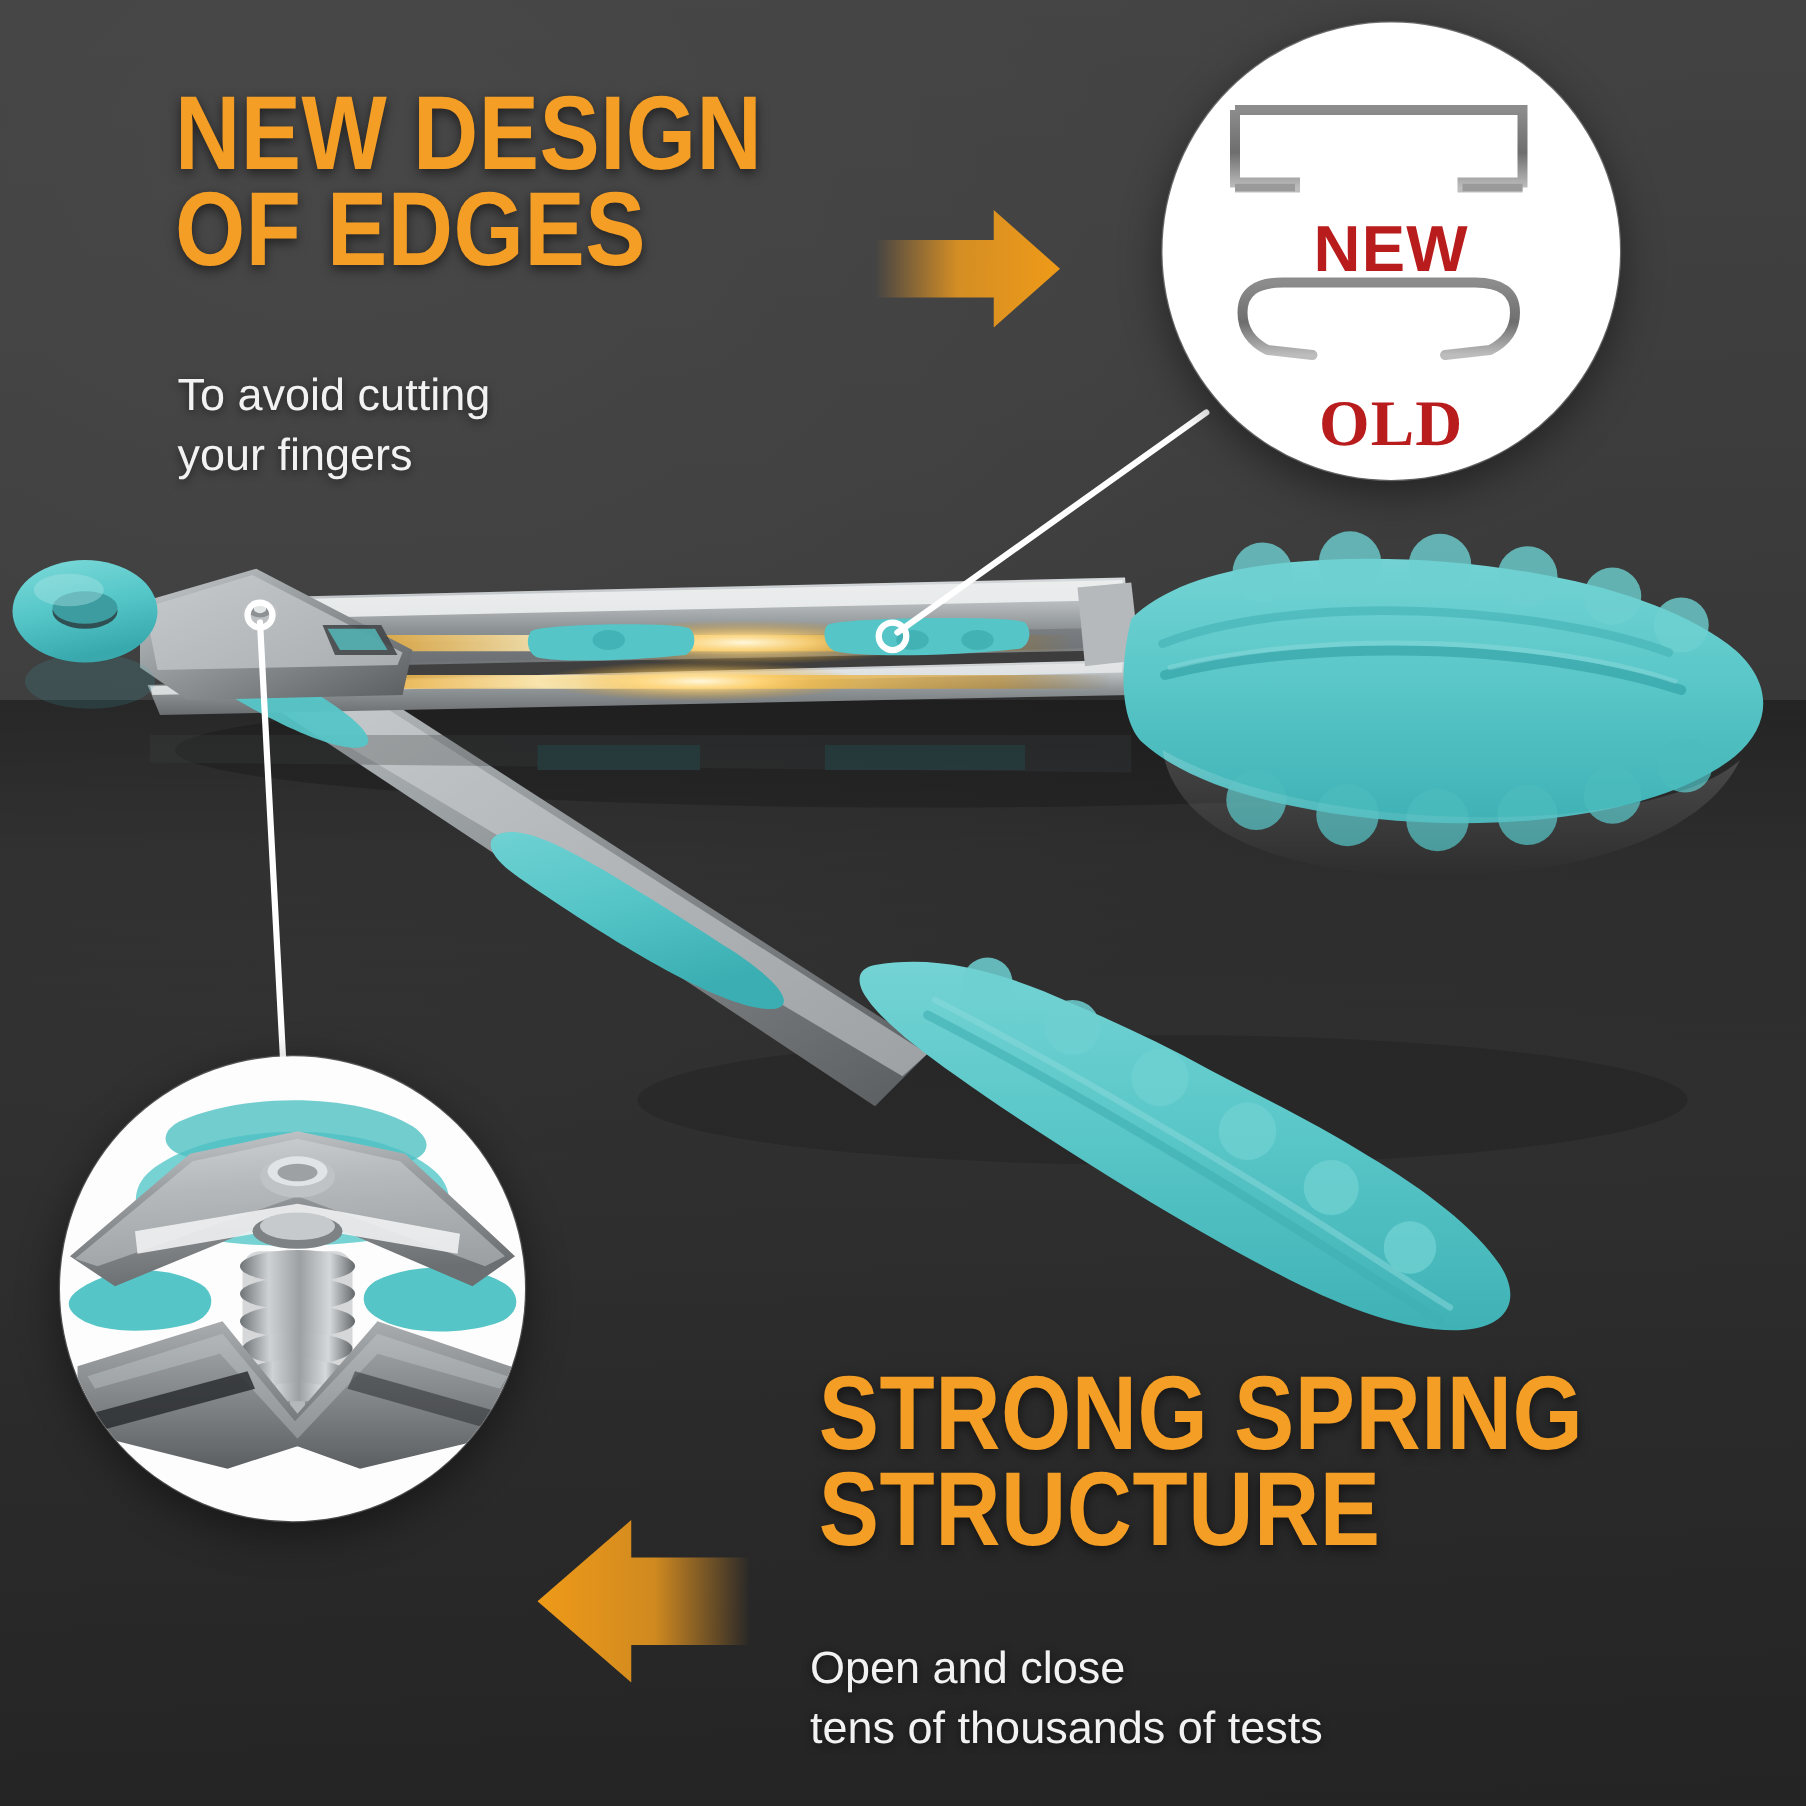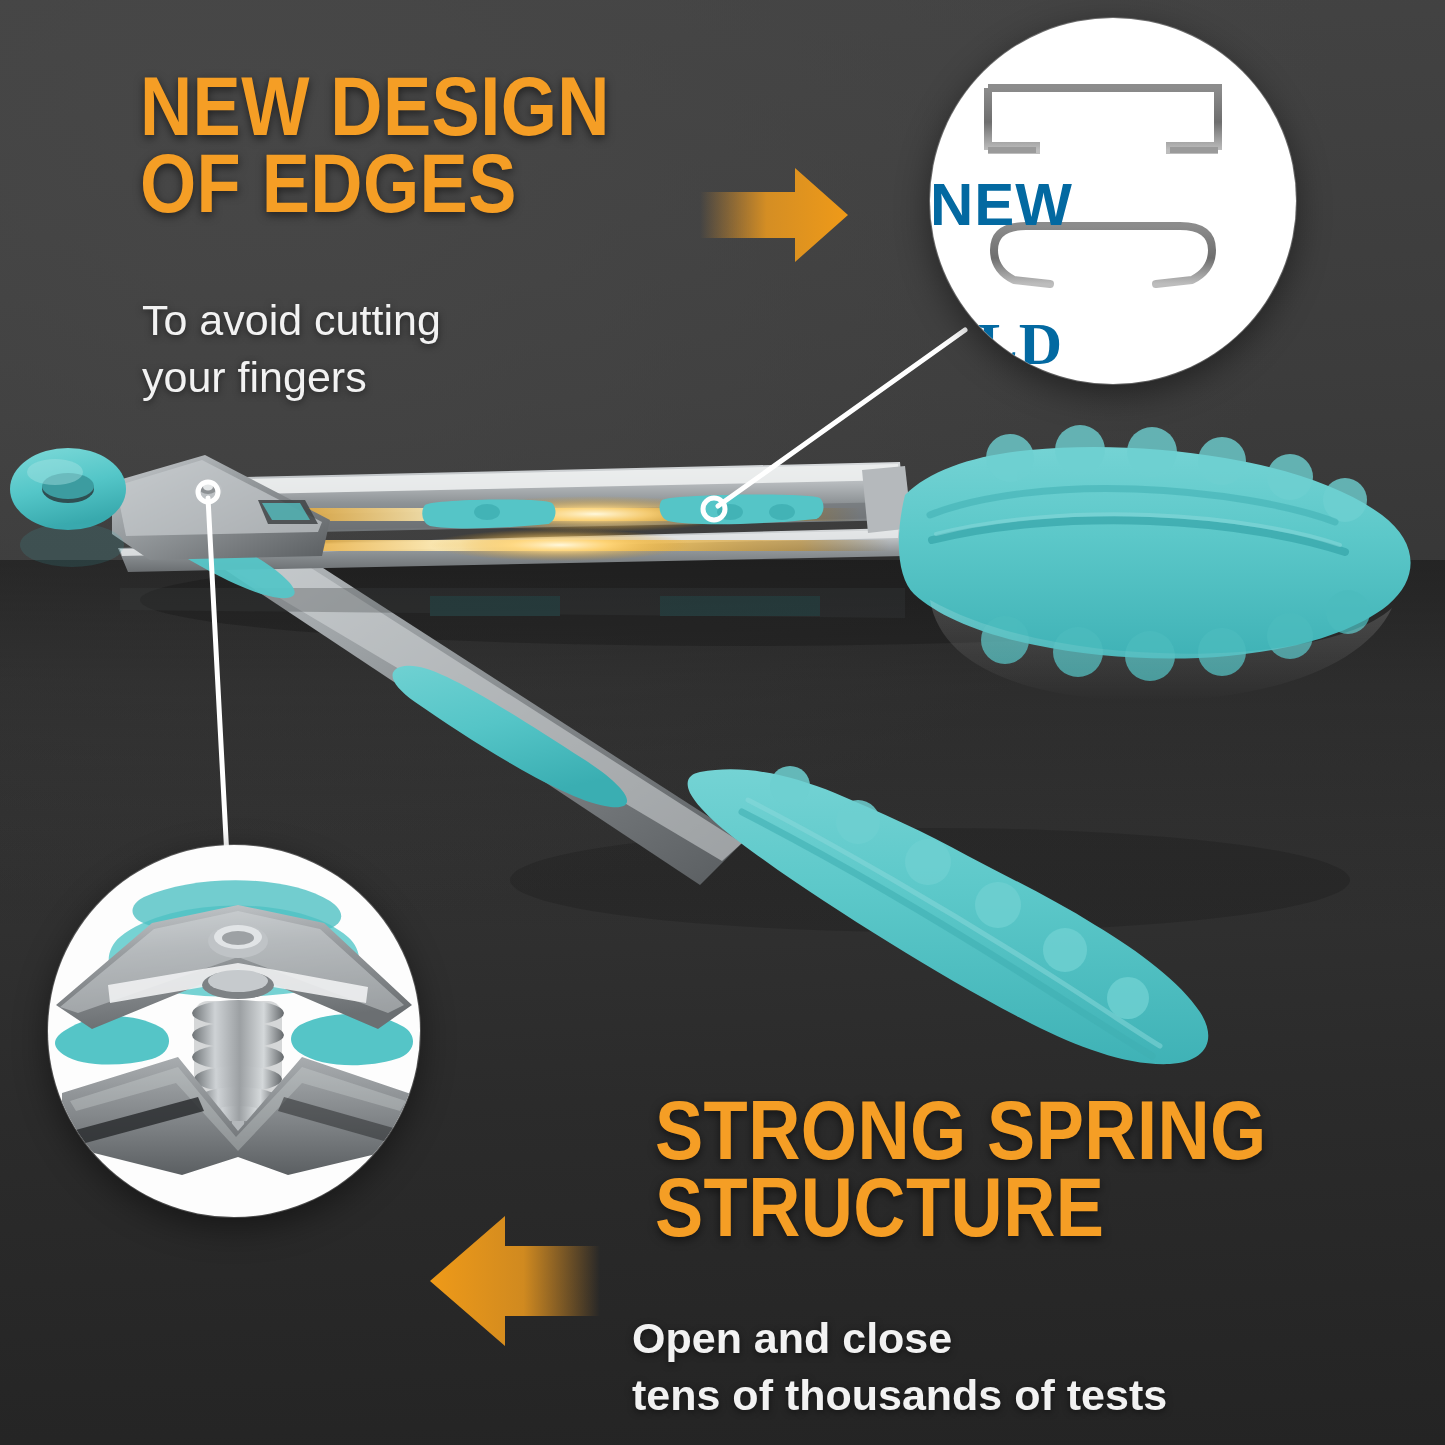--- a/index.html
+++ b/index.html
@@ -29,41 +29,41 @@
     letter-spacing:.5px;
     line-height:.92;
     text-shadow:0 3px 10px rgba(0,0,0,.55);
     white-space:pre-line;
     transform:scaleX(.86);
     transform-origin:left top;
   }
   .subtext{
     position:absolute;
     color:#f2f2f2;
-    font-size:43px;
+    font-size:36px;
     line-height:1.33;
     white-space:pre-line;
     text-shadow:0 2px 7px rgba(0,0,0,.5);
   }
 
   #h-edges{left:140px;top:68px;font-size:84px;}
   #s-edges{left:142px;top:292px;}
   #h-spring{left:655px;top:1092px;font-size:84px;}
-  #s-spring{left:632px;top:1310px;font-weight:bold;}
+  #s-spring{left:648px;top:1310px;}
 
   
   #callout-edges{
     position:absolute;left:930px;top:18px;width:366px;height:366px;
     border-radius:50%;background:#ffffff;
     box-shadow:0 0 0 1px rgba(255,255,255,.25), 0 10px 34px rgba(0,0,0,.45);
     overflow:hidden;
   }
   #callout-edges .lbl{
-    position:absolute;width:100%;
-    color:#0369a1;font-weight:bold;font-size:60px;letter-spacing:1px;
+    position:absolute;width:100%;text-align:center;
+    color:#b91c1c;font-weight:bold;font-size:52px;letter-spacing:1px;
   }
   #lbl-new{top:152px;}
   #lbl-old{top:292px;font-family:Liberation Serif, serif;}
 
   
   #callout-spring{
     position:absolute;left:48px;top:845px;width:372px;height:372px;
     border-radius:50%;background:#fdfdfd;overflow:hidden;
     box-shadow:0 0 0 1px rgba(255,255,255,.2), 0 10px 34px rgba(0,0,0,.45);
   }

